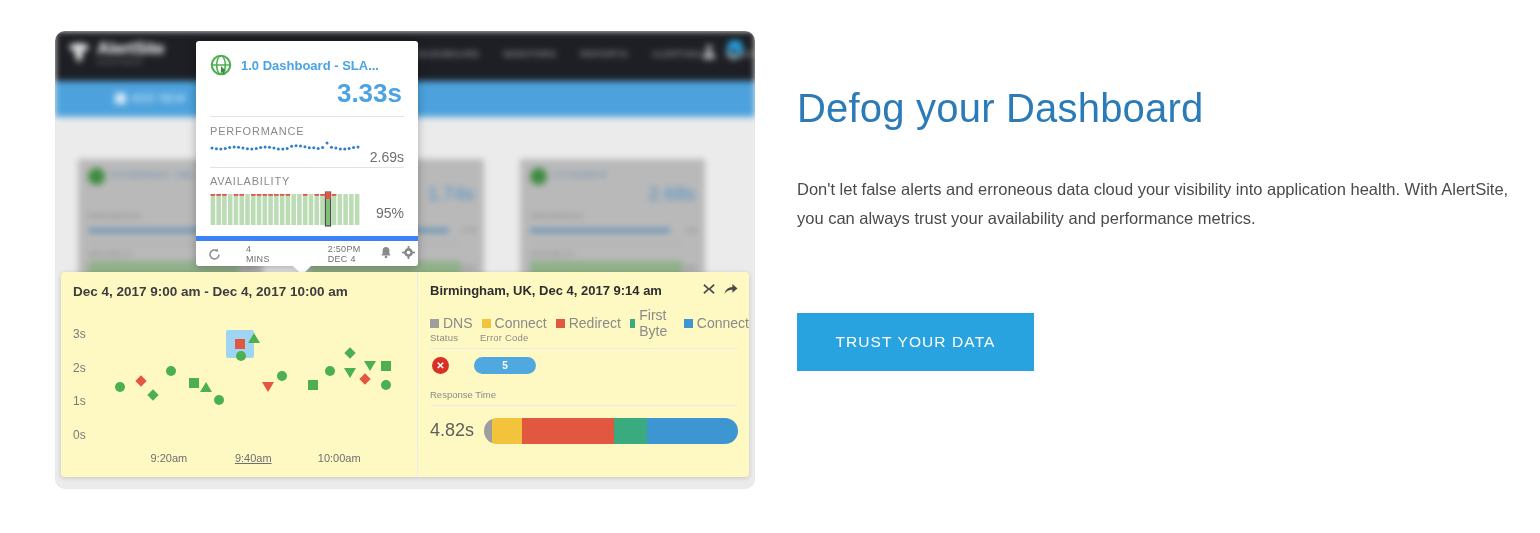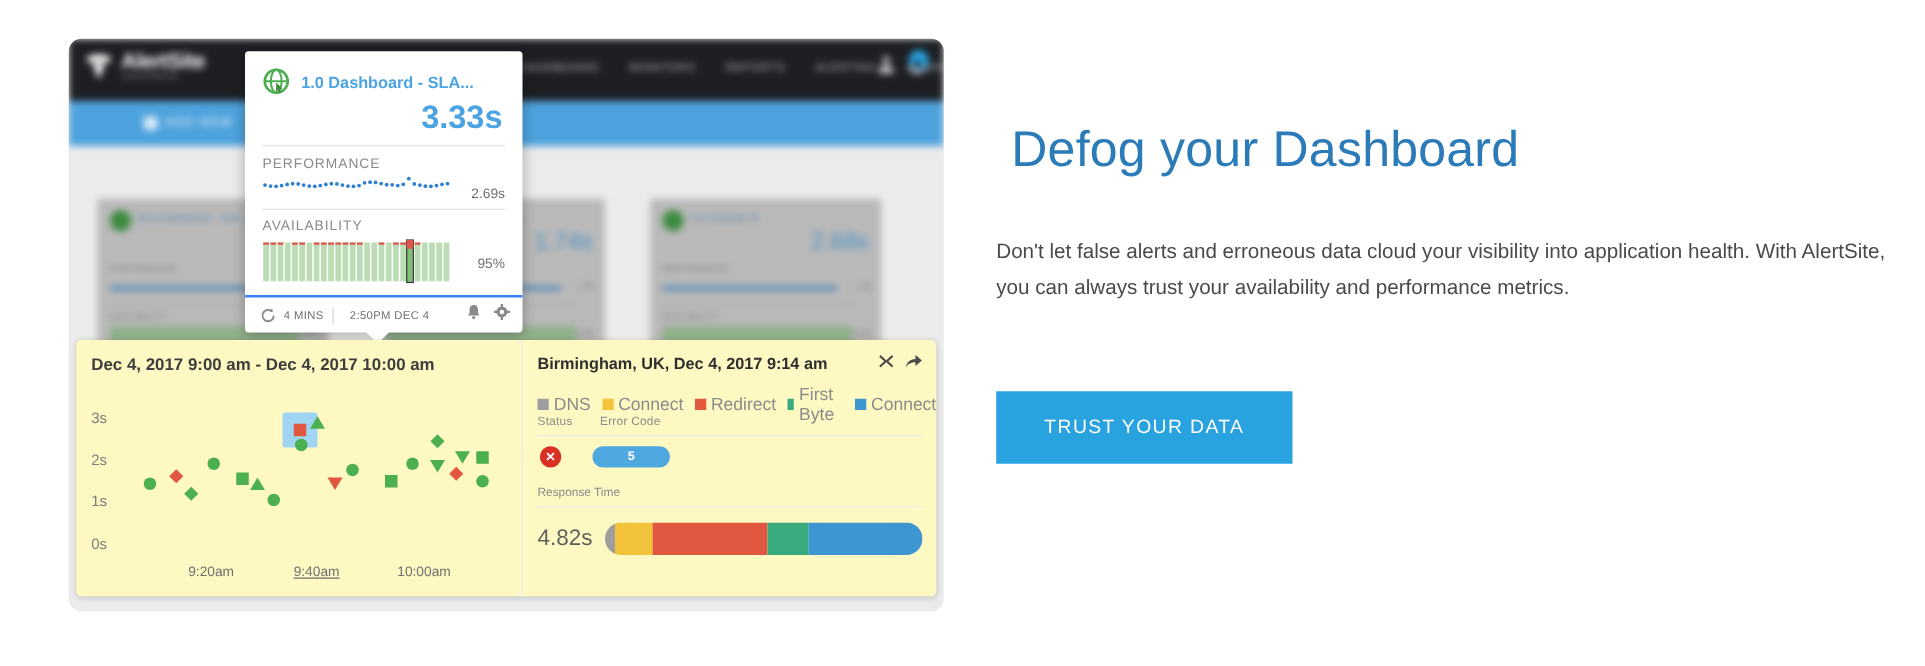--- a/index.html
+++ b/index.html
@@ -94,26 +94,26 @@
   .pop-head { position: absolute; left: 14px; top: 13px; display: flex; align-items: center; gap: 9px; }
   .pop-globe { width: 22px; height: 22px; }
   .pop-title { font-size: 13px; color: #4ba3e3; font-weight: bold; }
   .pop-big { position: absolute; right: 16px; top: 37px; font-size: 26px; color: #4ba3e3; font-weight: bold; }
   .pop-sec { position: absolute; left: 14px; font-size: 11px; color: #8a8a8a; letter-spacing: .8px; }
   .pop-sec.perf { top: 84px; }
   .pop-sec.avail { top: 134px; }
   .pop-rule { position: absolute; left: 14px; width: 194px; height: 1px; background: #e2e2e2; }
   .pop-rule.r1 { top: 75px; }
   .pop-rule.r2 { top: 126px; }
-  .pop-metric { position: absolute; right: 14px; font-size: 11px; color: #6f6f6f; }
+  .pop-metric { position: absolute; right: 14px; font-size: 14px; color: #6f6f6f; }
   .pop-metric.m1 { top: 108px; }
   .pop-metric.m2 { top: 164px; }
   .pop-spark { position: absolute; left: 14px; top: 99px; width: 150px; height: 14px; }
   .pop-avail { position: absolute; left: 14px; top: 150px; width: 150px; height: 36px; }
-  .pop-foot { position: absolute; left: 0; right: 0; bottom: 0; height: 30px; border-top: 2px solid #3b82f6; display: flex; align-items: center; }
+  .pop-foot { position: absolute; left: 0; right: 0; bottom: 0; height: 30px; border-top: 5px solid #3b82f6; display: flex; align-items: center; gap: 19px; }
   .pop-refresh { margin-left: 12px; width: 13px; height: 13px; position: relative; }
   .foot-txt { font-size: 9px; color: #6f6f6f; letter-spacing: .3px; margin-left: 6px; }
   .foot-div { width: 1px; height: 13px; background: #d8d8d8; margin: 0 7px; }
   .foot-icons { margin-left: auto; margin-right: 10px; display: flex; gap: 10px; align-items: center; }
 
   
   .detail {
     position: absolute; left: 6px; bottom: 12px; width: 688px; height: 205px;
     background: #fef9c3; border-radius: 4px; box-shadow: 0 1px 5px rgba(0,0,0,.16);
     z-index: 6;
@@ -147,21 +147,21 @@
   .errpill { position: absolute; left: 56px; top: 85px; width: 62px; height: 17px; border-radius: 9px; background: #4fa8e0; color: #fff; font-size: 10px; display: flex; align-items: center; justify-content: center; font-weight: bold; }
 
   .rt-lbl { position: absolute; left: 12px; top: 117px; font-size: 9.5px; color: #8a8a8a; }
   .hr-2 { position: absolute; left: 12px; top: 133px; width: 308px; height: 1px; background: #ececec; }
   .rt-val { position: absolute; left: 12px; top: 148px; font-size: 18px; color: #5f5f5f; }
   .rt-bar { position: absolute; left: 66px; top: 146px; width: 254px; height: 26px; border-radius: 13px; overflow: hidden; display: flex; }
   .rt-seg { height: 100%; }
 
   
   .copy { position: absolute; left: 797px; top: 85px; width: 715px; }
-  .headline { font-size: 40px; color: #2b7bb9; font-weight: 300; letter-spacing: .2px; margin: 12px; line-height: 1.15; }
+  .headline { font-size: 40px; color: #2b7bb9; font-weight: 300; letter-spacing: .2px; margin: 0; line-height: 1.15; }
   .body { margin: 44px 0 0 0; font-size: 16.5px; color: #4a4a4a; line-height: 1.75; max-width: 712px; }
   .cta {
     position: absolute; left: 797px; top: 313px;
     width: 237px; height: 58px; background: #29a3e0;
     color: #fff; font-size: 15.5px; letter-spacing: 1.1px;
     display: flex; align-items: center; justify-content: center;
     border: none; cursor: pointer;
   }
 </style>
 </head>

